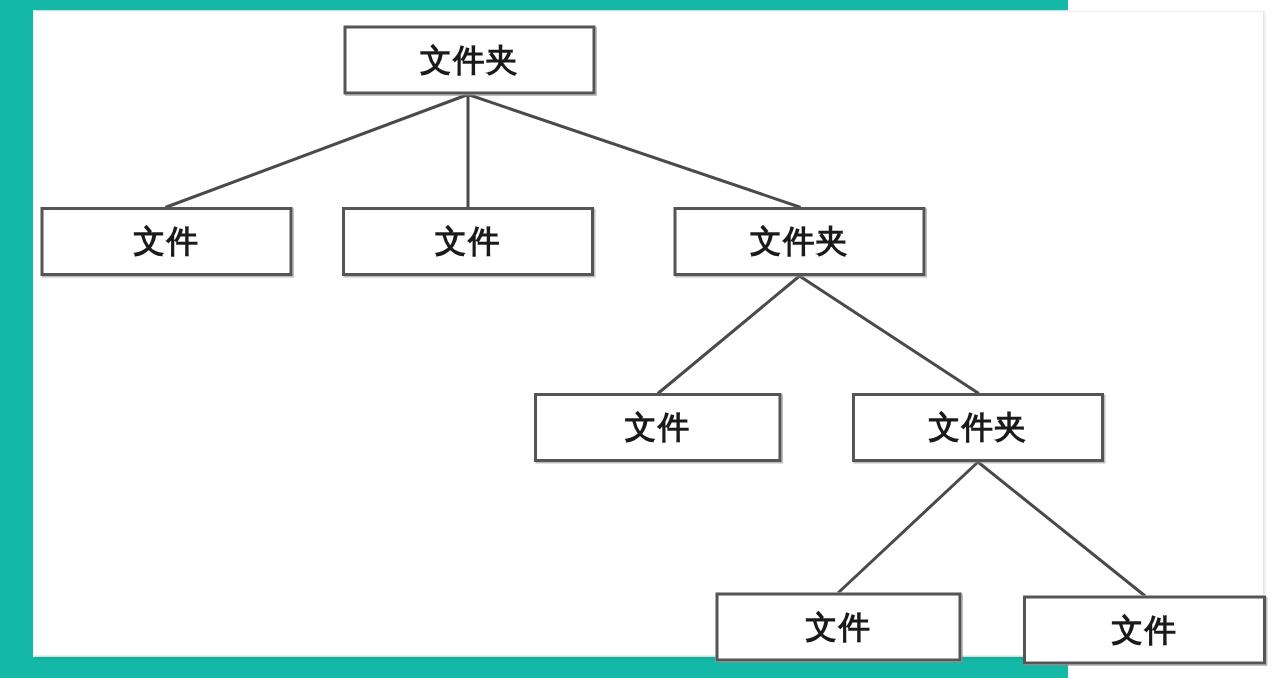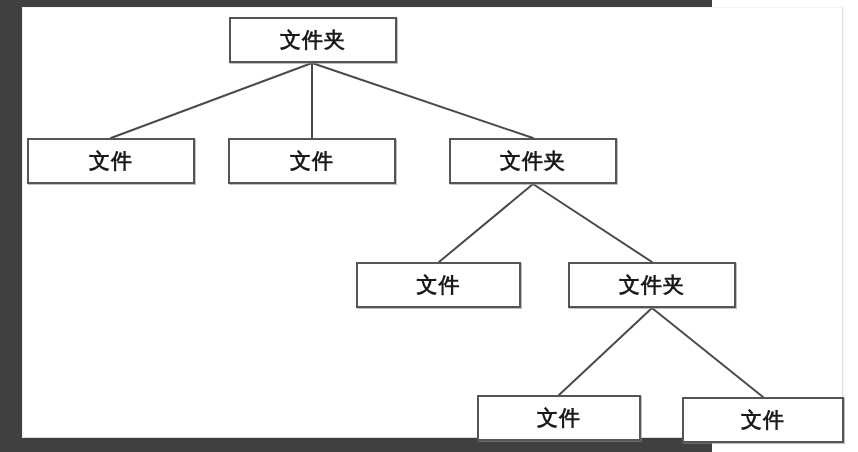--- a/index.html
+++ b/index.html
@@ -11,21 +11,21 @@
     width: 858px;
     height: 452px;
     overflow: hidden;
     font-family: "Liberation Serif", "DejaVu Serif", serif;
   }
 
   #canvas {
     position: relative;
     width: 712px;
     height: 452px;
-    background: #404040;
+    background: #14b8a6;
   }
 
   
   #panel {
     position: absolute;
     left: 22px;
     top: 7px;
     width: 821px;
     height: 431px;
     background: #ffffff;

